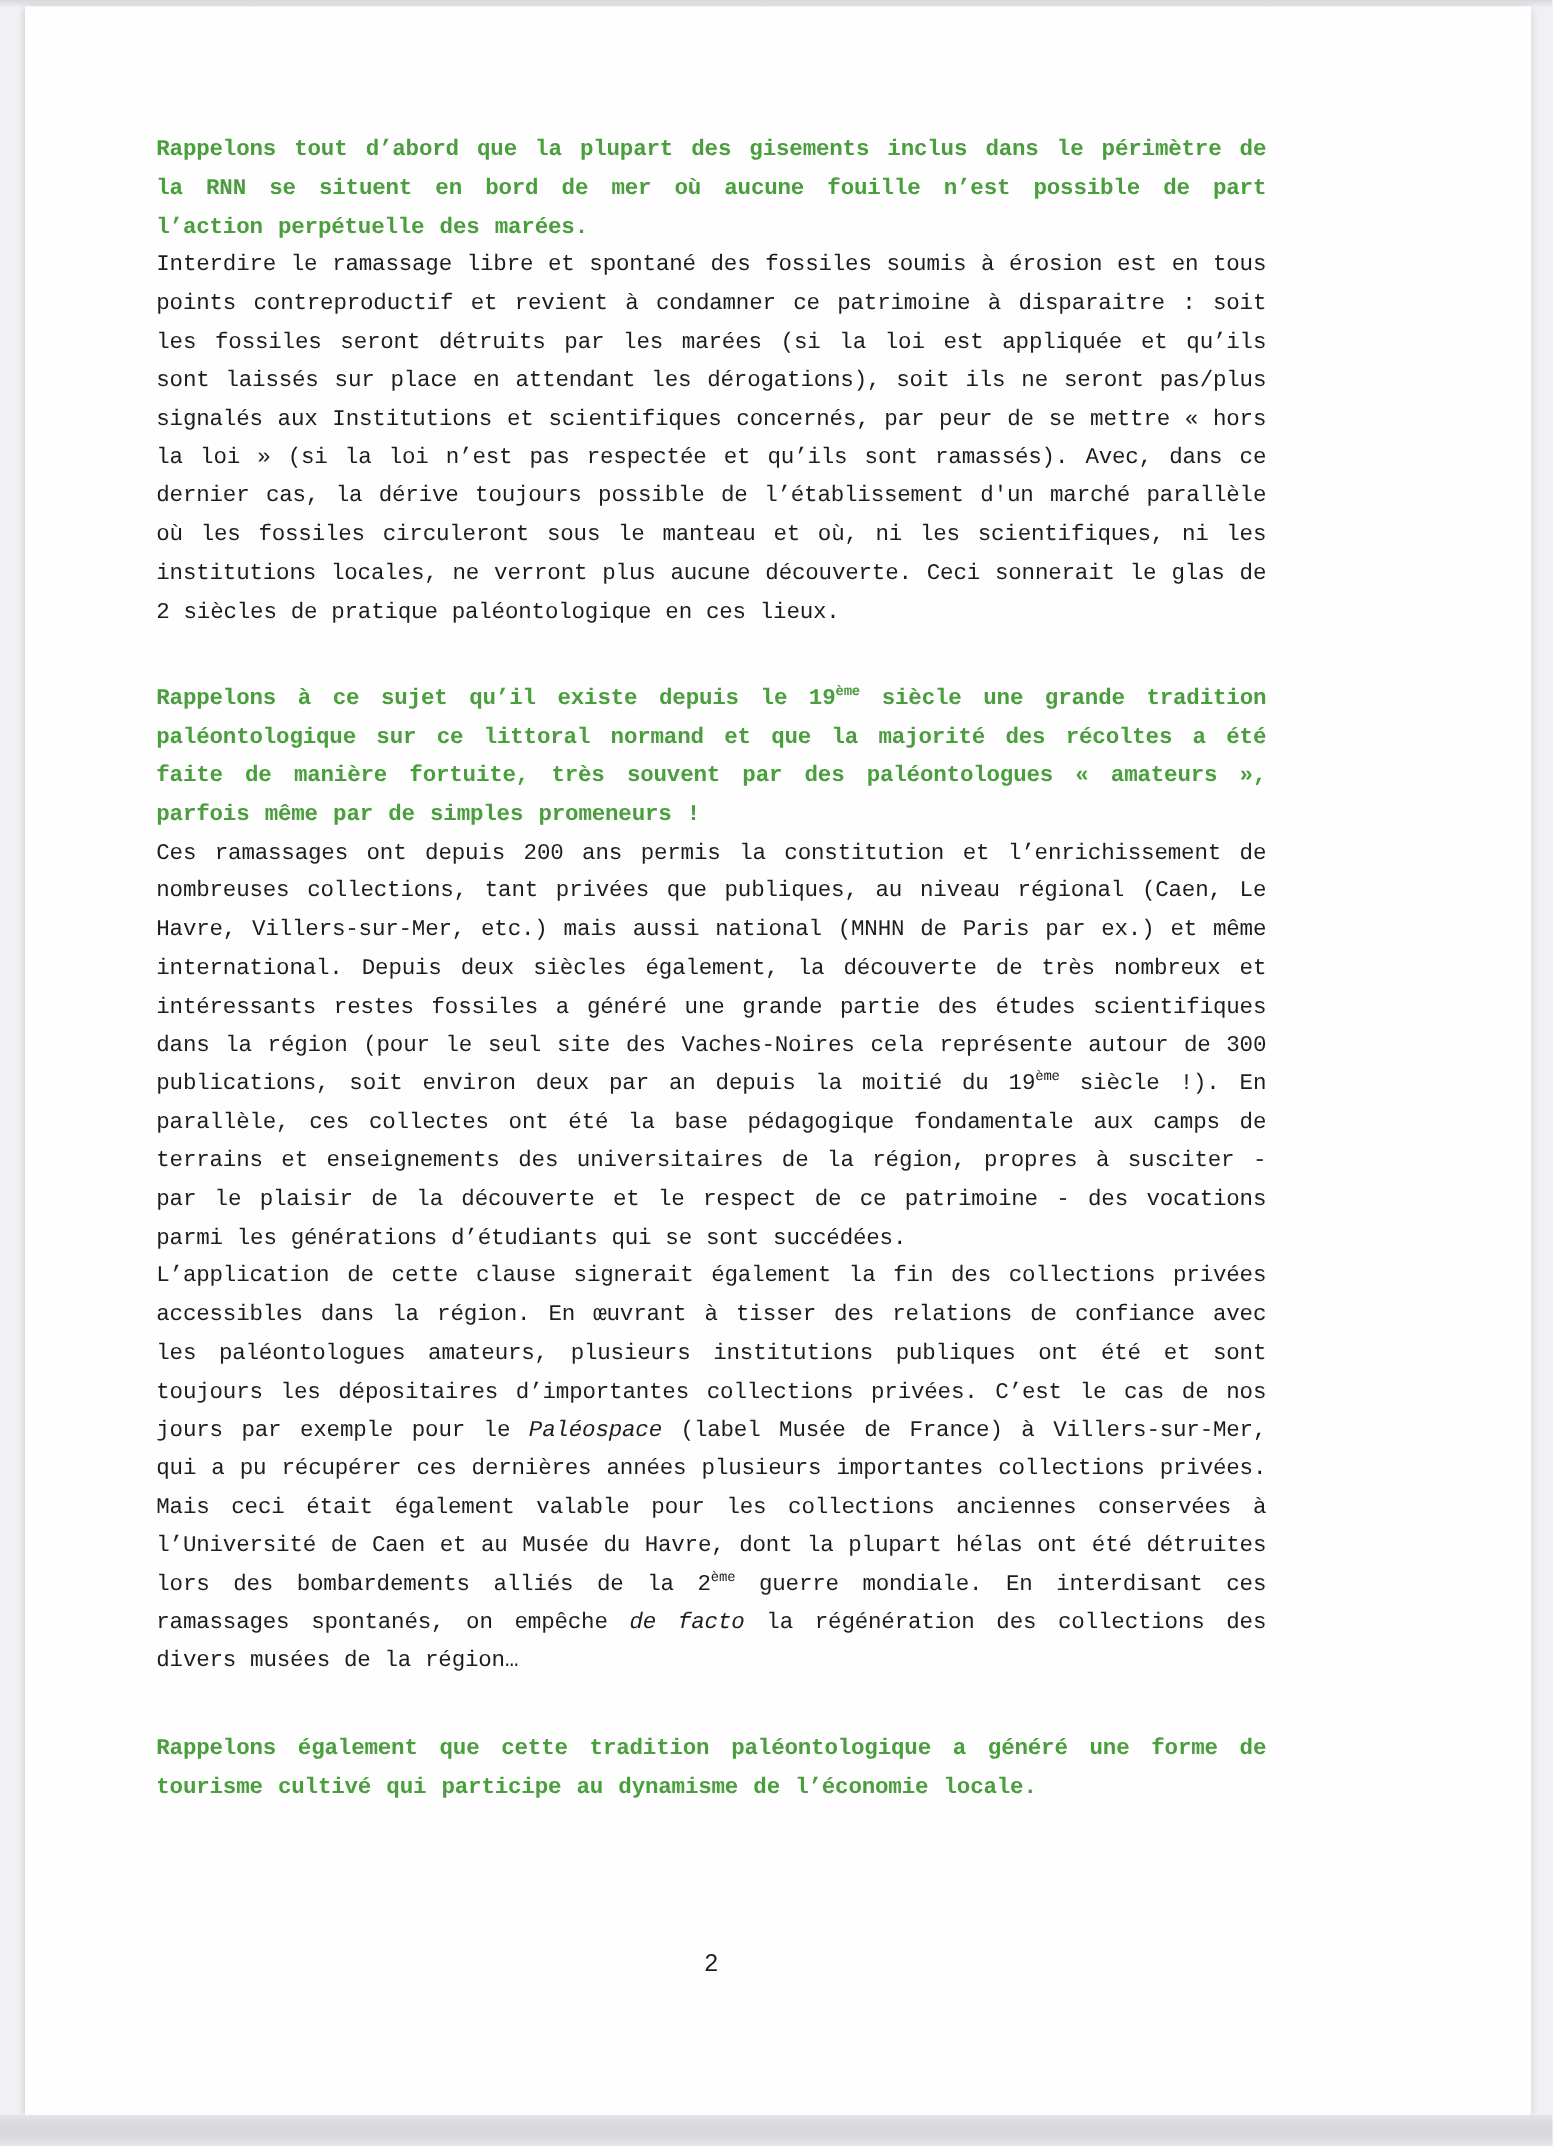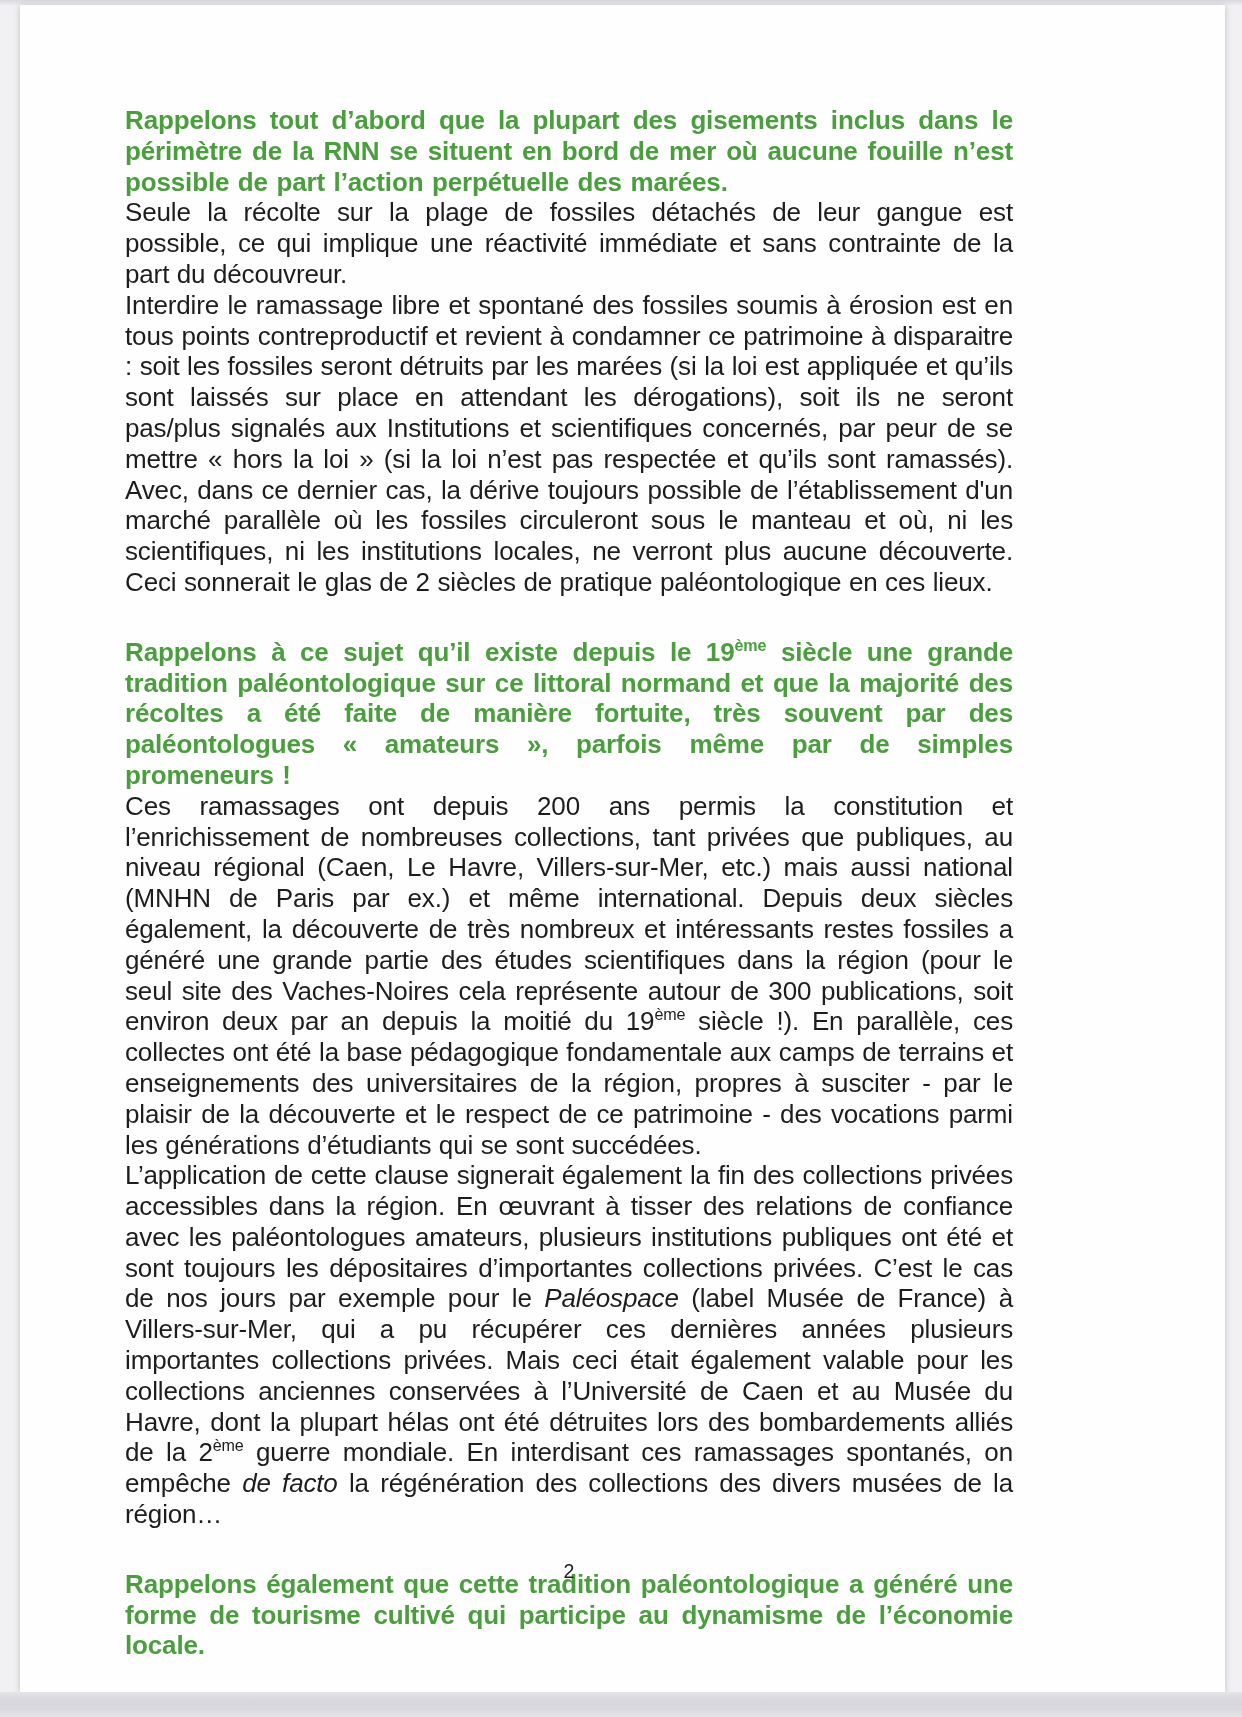--- a/index.html
+++ b/index.html
@@ -28,25 +28,26 @@
   }
   .content {
     position: absolute;
     left: 105px;
     top: 100px;
     width: 888px;
   }
   .content p {
     margin: 0;
     padding: 0;
-    font-size: 26px;
+    font-size: 18px;
     line-height: 30.8px;
     text-align: justify;
     letter-spacing: -0.15px;
     word-spacing: 0.5px;
+    font-family: Liberation Mono, monospace;
   }
   .content p.body { color: var(--text-color, #1d1d1f); font-weight: 400; }
   .content p.green {
     color: var(--green-color, #4a9e3d);
     font-weight: 700;
     word-spacing: 1.5px;
   }
   .content p.gap-before { margin-top: 39px; }
   .run-sup {
     font-size: 0.62em;
@@ -72,21 +73,20 @@
     background: linear-gradient(#e4e4e9, #d7d7dd 8px, #d9d9df 18px, #e6e6ea);
   }
 </style>
 </head>
 <body>
 
 <div class="canvas">
   <div class="page">
     <div class="content" id="content">
         <p class="green"><span>Rappelons tout d’abord que la plupart des gisements inclus dans le périmètre de la RNN se situent en bord de mer où aucune fouille n’est possible de part l’action perpétuelle des marées.</span></p>
-        <p class="body"><span>Seule la récolte sur la plage de fossiles détachés de leur gangue est possible, ce qui implique une réactivité immédiate et sans contrainte de la part du découvreur.</span></p>
         <p class="body"><span>Interdire le ramassage libre et spontané des fossiles soumis à érosion est en tous points contreproductif et revient à condamner ce patrimoine à disparaitre : soit les fossiles seront détruits par les marées (si la loi est appliquée et qu’ils sont laissés sur place en attendant les dérogations), soit ils ne seront pas/plus signalés aux Institutions et scientifiques concernés, par peur de se mettre « hors la loi » (si la loi n’est pas respectée et qu’ils sont ramassés). Avec, dans ce dernier cas, la dérive toujours possible de l’établissement d'un marché parallèle où les fossiles circuleront sous le manteau et où, ni les scientifiques, ni les institutions locales, ne verront plus aucune découverte. Ceci sonnerait le glas de 2 siècles de pratique paléontologique en ces lieux.</span></p>
         <p class="green gap-before"><span>Rappelons à ce sujet qu’il existe depuis le 19</span><span class="run-sup">ème</span><span> siècle une grande tradition paléontologique sur ce littoral normand et que la majorité des récoltes a été faite de manière fortuite, très souvent par des paléontologues « amateurs », parfois même par de simples promeneurs !</span></p>
         <p class="body"><span>Ces ramassages ont depuis 200 ans permis la constitution et l’enrichissement de nombreuses collections, tant privées que publiques, au niveau régional (Caen, Le Havre, Villers-sur-Mer, etc.) mais aussi national (MNHN de Paris par ex.) et même international. Depuis deux siècles également, la découverte de très nombreux et intéressants restes fossiles a généré une grande partie des études scientifiques dans la région (pour le seul site des Vaches-Noires cela représente autour de 300 publications, soit environ deux par an depuis la moitié du 19</span><span class="run-sup">ème</span><span> siècle !). En parallèle, ces collectes ont été la base pédagogique fondamentale aux camps de terrains et enseignements des universitaires de la région, propres à susciter - par le plaisir de la découverte et le respect de ce patrimoine - des vocations parmi les générations d’étudiants qui se sont succédées.</span></p>
         <p class="body"><span>L’application de cette clause signerait également la fin des collections privées accessibles dans la région. En œuvrant à tisser des relations de confiance avec les paléontologues amateurs, plusieurs institutions publiques ont été et sont toujours les dépositaires d’importantes collections privées. C’est le cas de nos jours par exemple pour le </span><span class="run-italic">Paléospace</span><span> (label Musée de France) à Villers-sur-Mer, qui a pu récupérer ces dernières années plusieurs importantes collections privées. Mais ceci était également valable pour les collections anciennes conservées à l’Université de Caen et au Musée du Havre, dont la plupart hélas ont été détruites lors des bombardements alliés de la 2</span><span class="run-sup">ème</span><span> guerre mondiale. En interdisant ces ramassages spontanés, on empêche </span><span class="run-italic">de facto</span><span> la régénération des collections des divers musées de la région…</span></p>
         <p class="green gap-before"><span>Rappelons également que cette tradition paléontologique a généré une forme de tourisme cultivé qui participe au dynamisme de l’économie locale.</span></p>
       </div>
     <div class="page-number">2</div>
   </div>
   <div class="bottom-band"></div>
 </div>

